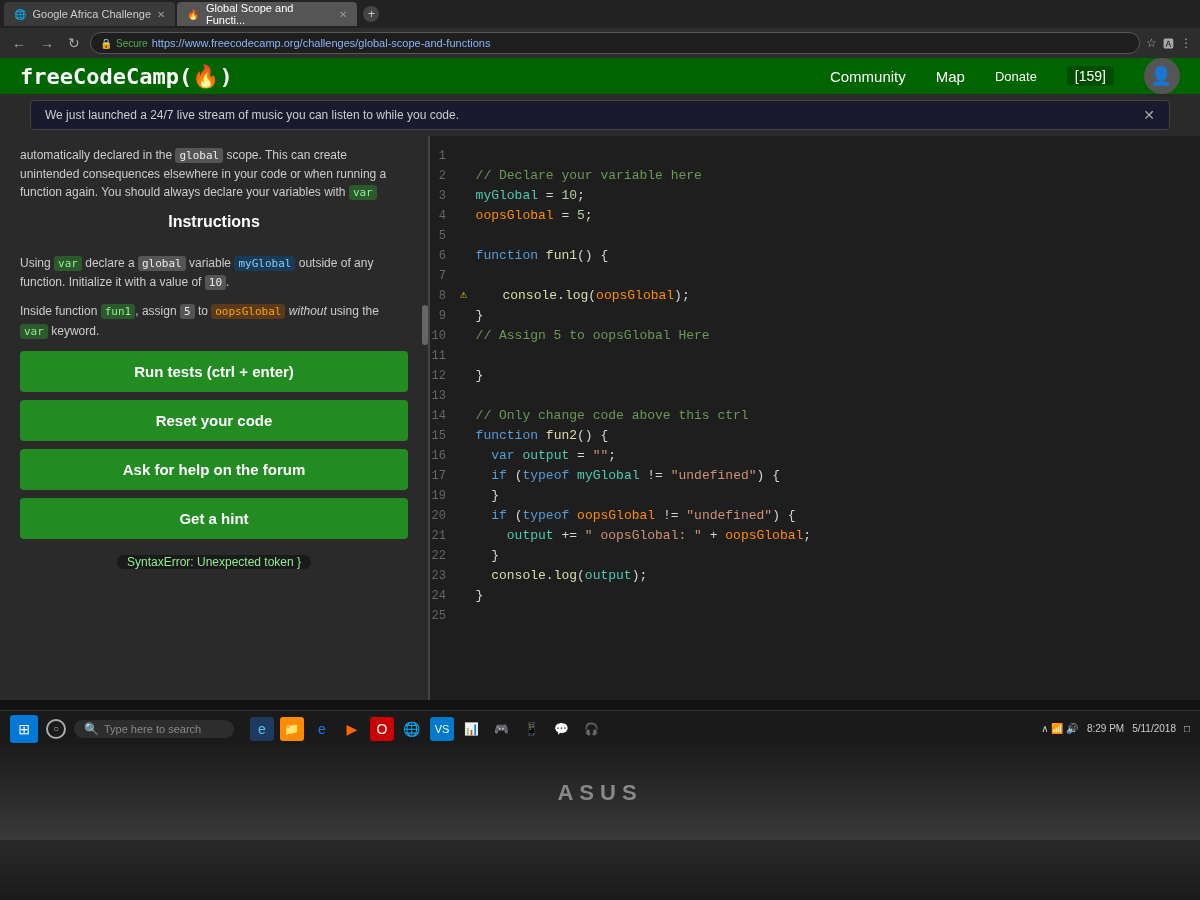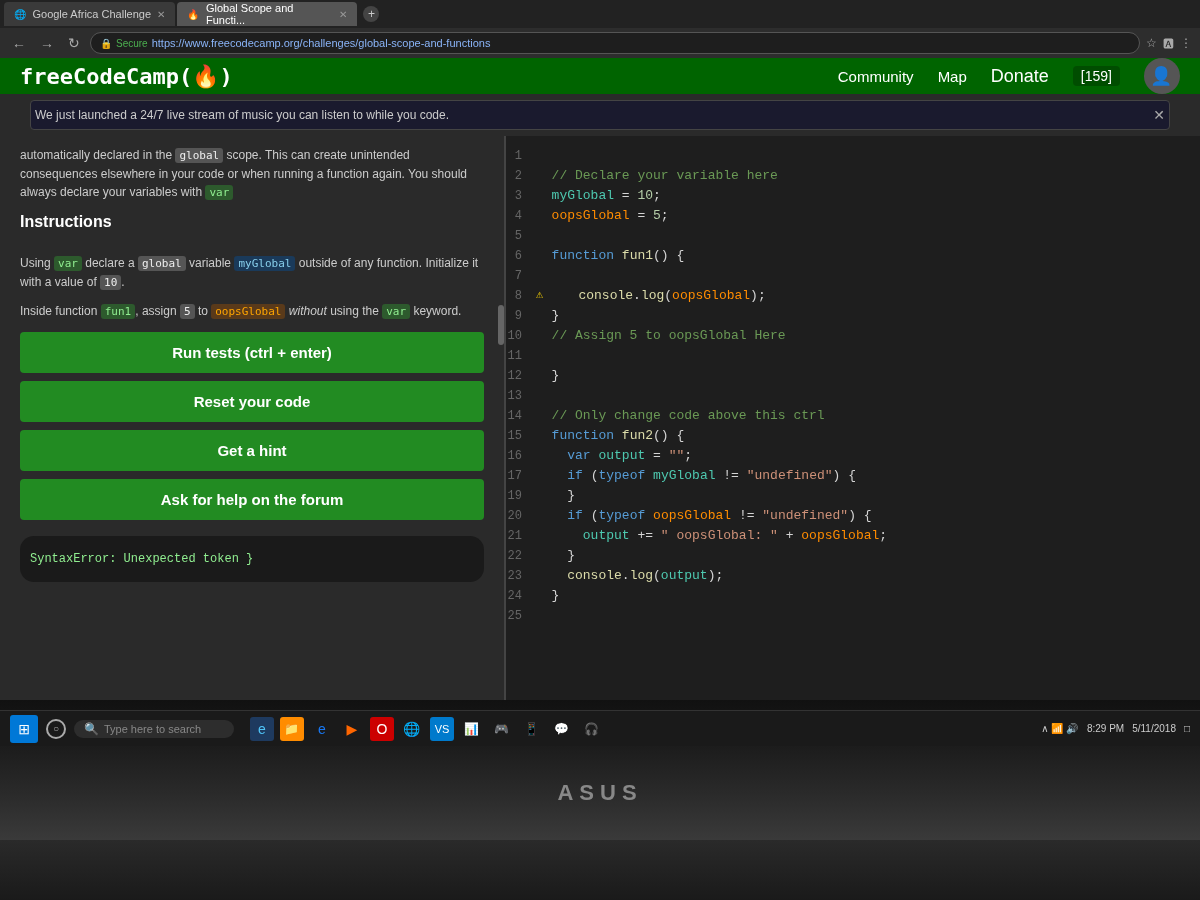--- a/index.html
+++ b/index.html
@@ -101,72 +101,73 @@
     }
     .fcc-logo {
       color: #fff;
       font-size: 22px;
       font-weight: bold;
       font-family: monospace;
     }
     .fcc-nav {
       display: flex;
       align-items: center;
-      gap: 24px;
+      gap: 30px;
     }
     .fcc-nav-item {
       color: #fff;
       font-size: 15px;
       cursor: pointer;
     }
     .fcc-donate {
       color: #fff;
-      font-size: 18px;
+      font-size: 13px;
       cursor: pointer;
     }
     .fcc-points {
       color: #fff;
       font-size: 14px;
       background: #004d00;
       padding: 2px 8px;
       border-radius: 4px;
     }
 
     
     .notification-bar {
       background: #1a1a2e;
       border: 1px solid #444;
       margin: 6px 30px;
-      padding: 6px 4px;
+      padding: 6px 14px;
       border-radius: 4px;
       color: #ccc;
       font-size: 12px;
       display: flex;
       align-items: center;
       justify-content: space-between;
     }
     .notif-close { color: #aaa; cursor: pointer; font-size: 14px; }
 
     
     .fcc-main {
       display: flex;
       flex: 1;
       overflow: hidden;
     }
 
     
     .left-panel {
-      width: 506px;
+      width: 430px;
       background: #2a2a2a;
       padding: 10px 20px 10px 20px;
       display: flex;
       flex-direction: column;
       border-right: 2px solid #444;
       overflow-y: auto;
       position: relative;
+      align-items: center;
     }
     .challenge-description {
       color: #ccc;
       font-size: 12px;
       line-height: 1.5;
       margin-bottom: 12px;
     }
     .instructions-title {
       color: #fff;
       font-size: 16px;
@@ -203,23 +204,23 @@
       font-weight: bold;
       border: none;
       border-radius: 4px;
       cursor: pointer;
       text-align: center;
     }
 
     .error-output {
       background: #1a1a1a;
       color: #90ee90;
-      font-family: Liberation Mono, monospace;
+      font-family: Liberation Sans, sans-serif;
       font-size: 12px;
-      padding: 16px 10px;
+      padding: 0 10px;
       border-radius: 14px;
       margin-top: 8px;
     }
 
     
     .scroll-handle {
       position: absolute;
       right: 0;
       top: 30%;
       width: 6px;
@@ -421,22 +422,22 @@
       <div class="instructions-text">
         Using <span class="inline-code green">var</span> declare a <span class="inline-code">global</span> variable <span class="inline-code blue">myGlobal</span> outside of any function. Initialize it with a value of <span class="inline-code">10</span>.
       </div>
 
       <div class="instructions-text">
         Inside function <span class="inline-code green">fun1</span>, assign <span class="inline-code">5</span> to <span class="inline-code orange">oopsGlobal</span> <em>without</em> using the <span class="inline-code green">var</span> keyword.
       </div>
 
       <button class="action-btn">Run tests (ctrl + enter)</button>
       <button class="action-btn">Reset your code</button>
+      <button class="action-btn">Ask for help on the forum</button>
       <button class="action-btn">Get a hint</button>
-      <button class="action-btn">Ask for help on the forum</button>
 
       <div class="error-output">SyntaxError: Unexpected token }</div>
 
       <div class="scroll-handle"></div>
     </div>
 
     <div class="code-panel">
 
       <div class="code-line">
         <span class="line-num">1</span>

